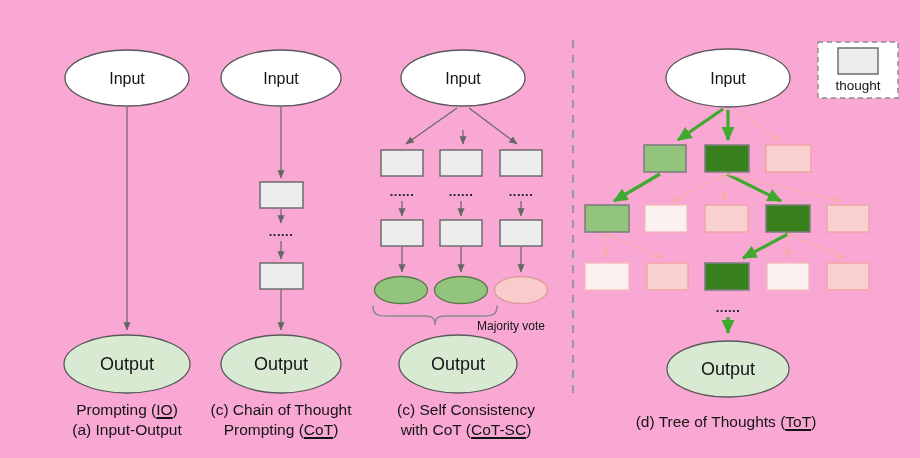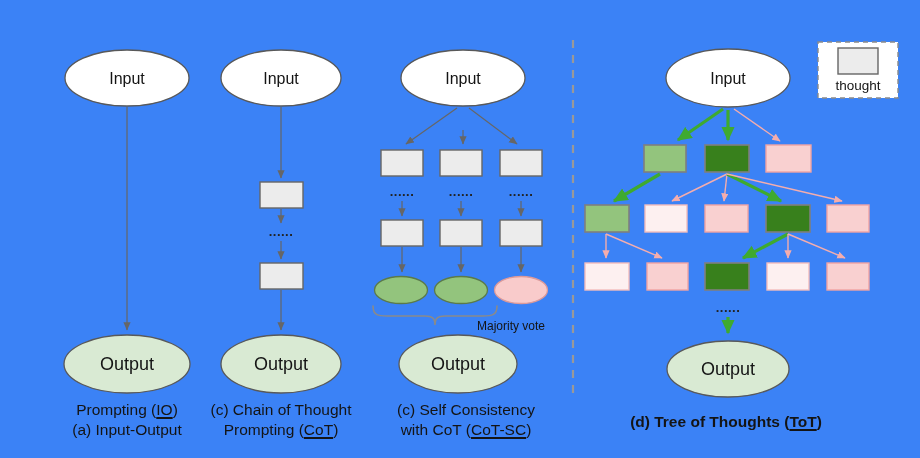--- a/index.html
+++ b/index.html
@@ -1,16 +1,16 @@
 <!DOCTYPE html>
 <html style="--background: #ffffff; --text_color: #141414; --node_border: #595959; --box_fill: #ececec; --box_border: #666666; --output_fill: #d9ead3; --green_mid: #93c47d; --green_dark: #38801c; --green_box_border: #7f7f7f; --pink_fill: #f9d0d0; --pink_border: #f1a3a3; --pink_lightest: #fdf0f0; --pink_lightest_border: #f3bdbd; --green_ellipse_fill: #93c47d; --green_ellipse_border: #5b7a4a; --pink_ellipse_fill: #f9cbcb; --pink_ellipse_border: #dc9a9a; --arrow_gray: #666666; --arrow_green: #3faa2f; --arrow_pink: #f4adad; --divider_gray: #999999;"><head>
 <meta charset="utf-8">
 <style>
   html,body{margin:0;padding:0;background:#fff;}
-  #figure{position:relative;width:920px;height:458px;background:#3b82f6;
+  #figure{position:relative;width:920px;height:458px;background:#f9a8d4;
           font-family:"Liberation Sans", sans-serif;overflow:hidden;}
   svg{position:absolute;left:0;top:0;}
   
   .ellipse-white{fill:#ffffff;stroke:var(--node_border);stroke-width:1.3;}
   .ellipse-output{fill:var(--output_fill);stroke:var(--node_border);stroke-width:1.3;}
   .ellipse-green{fill:var(--green_ellipse_fill);stroke:var(--green_ellipse_border);stroke-width:1.3;}
   .ellipse-pink{fill:var(--pink_ellipse_fill);stroke:var(--pink_ellipse_border);stroke-width:1.3;}
   .box-gray{fill:var(--box_fill);stroke:var(--box_border);stroke-width:1.4;}
   .box-green-mid{fill:var(--green_mid);stroke:var(--green_box_border);stroke-width:1.6;}
   .box-green-dark{fill:var(--green_dark);stroke:var(--green_box_border);stroke-width:1.6;}
@@ -26,21 +26,21 @@
   .divider{stroke:var(--divider_gray);stroke-width:2.2;stroke-dasharray:8 7;}
   .legend-box{fill:#ffffff;stroke:#8a8a8a;stroke-width:1.4;stroke-dasharray:5 4;}
   
   .t-node{font-size:16px;fill:var(--text_color);text-anchor:middle;}
   .t-output{font-size:18px;fill:var(--text_color);text-anchor:middle;}
   .t-dots{font-size:13px;font-weight:bold;letter-spacing:.5px;fill:#222;text-anchor:middle;}
   .t-small{font-size:12px;fill:var(--text_color);}
   .t-legend{font-size:13.5px;fill:var(--text_color);text-anchor:middle;}
   
   .caption{position:absolute;text-align:center;font-size:15.5px;line-height:20px;color:var(--text_color);}
-  .caption-bold{font-weight:bold;}
+  .caption-bold{font-weight:normal;}
   .ul{text-decoration:underline;text-decoration-thickness:1.5px;text-underline-offset:2px;}
 </style>
 </head>
 <body>
 
 <div id="figure">
   <svg width="920" height="458" viewBox="0 0 920 458">
     <defs>
       <marker id="mg" markerWidth="7.5" markerHeight="6.5" refX="6.5" refY="3" orient="auto">
         <path d="M0,0 L7,3 L0,6 Z" class="fill-gray"></path>

